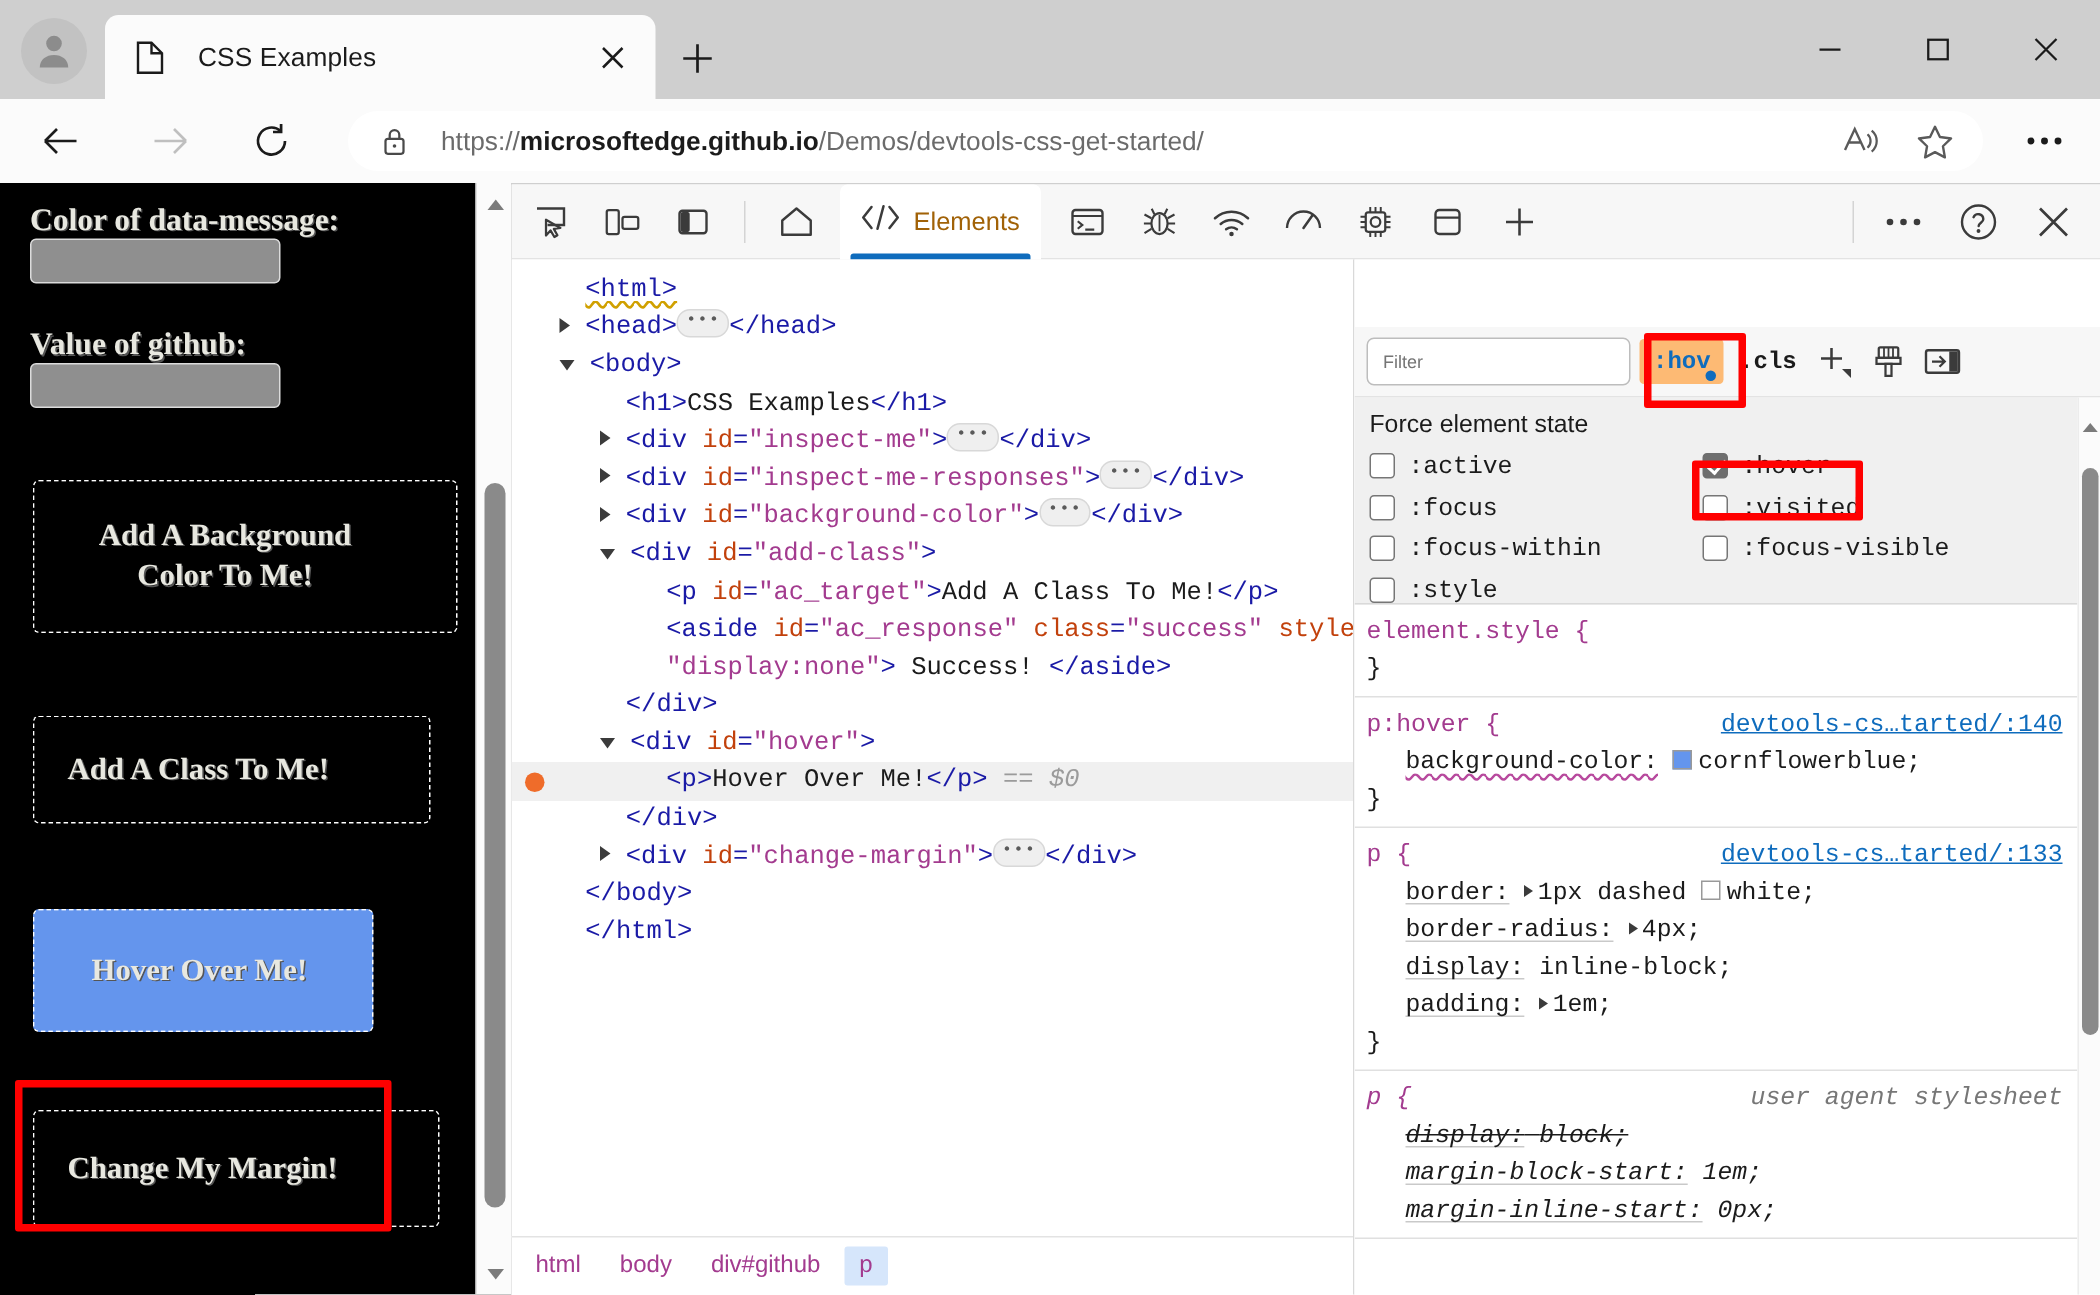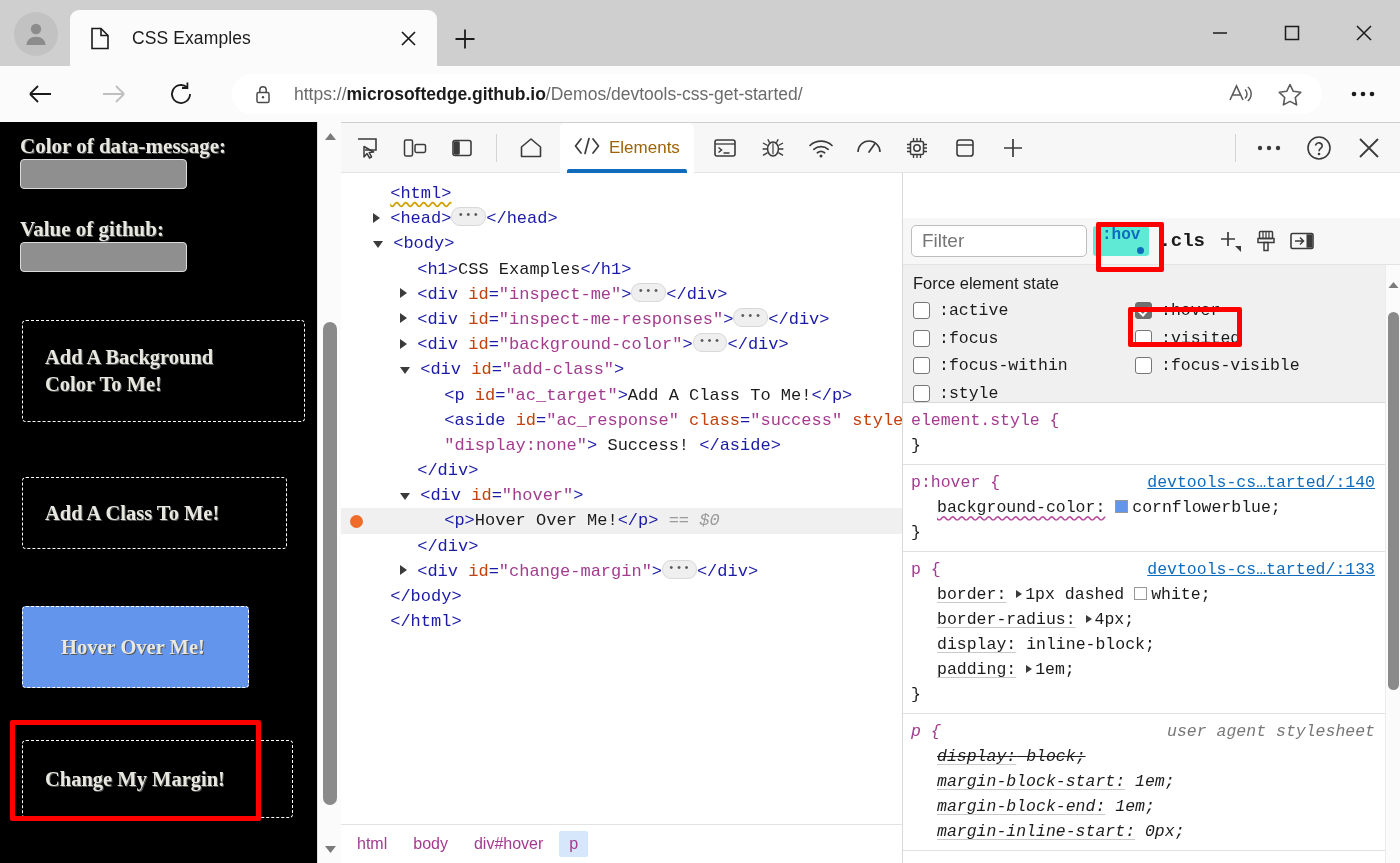--- a/index.html
+++ b/index.html
@@ -201,33 +201,33 @@
   .st-tab.active { color:#0f6cbd; background:#fff; border-radius: 5px 5px 0 0; }
   .st-chev { position:absolute; right: 18px; top: 13px; }
 
   .filterbar {
     position:absolute; left:0; top:45px; width:497px; height: 47px;
     background:#f7f7f7; border-bottom:1px solid #e3e3e3;
     display:flex; align-items:center; padding-left: 8px; gap: 6px;
   }
   .filter-input {
     width: 176px; height: 32px; border:1px solid #bdbdbd; border-radius: 5px;
-    background:#fff; font-size: 19px; color:#6b6b6b; padding: 0 10px;
+    background:#fff; font-size: 12px; color:#6b6b6b; padding: 0 10px;
     font-family:"Liberation Sans", sans-serif; outline:none;
   }
   .hov-btn {
-    height: 30px; padding: 0 9px; background:#5eead4; border-radius:3px;
-    display:flex; font-family:"Liberation Mono", monospace;
+    height: 30px; padding: 0 9px; background:#fdba74; border-radius:3px;
+    display:flex; align-items:center; font-family:"Liberation Mono", monospace;
     font-weight:700; font-size: 16px; color:#0f6cbd; position:relative;
   }
   .hov-dot { width:7px; height:7px; border-radius:50%; background:#0f6cbd;
              position:absolute; right: 5px; bottom: 2px; }
   .cls-btn {
     height: 30px; padding: 0 4px; display:flex; align-items:center;
-    font-family:"Liberation Mono", monospace; font-weight:700; font-size:19px; color:#1b1b1b;
+    font-family:"Liberation Mono", monospace; font-weight:700; font-size:16px; color:#1b1b1b;
   }
   .fb-icon { width: 30px; height:30px; display:flex; align-items:center; justify-content:center; }
 
   .force-box {
     position:absolute; left:0; top: 92px; width: 482px; height: 138px;
     background:#f0f0f0; border-bottom:1px solid #d9d9d9; padding: 9px 0 0 10px;
   }
   .force-title { font-size: 16.5px; color:#1b1b1b; margin-bottom: 8px; }
   .force-grid { position:relative; }
   .force-item { position:absolute; display:flex; align-items:center; gap: 9px; }
@@ -387,21 +387,21 @@
 
   <div class="viewport">
     <div class="page-inner">
 
       <div class="pg-label" style="left:20px; top:12px;">Color of data-message:</div>
       <div class="pg-input" style="left:20px; top:37px; width:167px; height:30px;"></div>
 
       <div class="pg-label" style="left:20px; top:95px;">Value of github:</div>
       <div class="pg-input" style="left:20px; top:120px; width:167px; height:30px;"></div>
 
-      <div class="pg-btn" style="left:22px; top:198px; width:283px; height:102px; align-items:center;">
+      <div class="pg-btn" style="left:22px; top:198px; width:283px; height:102px; align-items:center;text-align:center;">
         <span style="display:block; width:210px;">Add A Background Color To Me!</span>
       </div>
 
       <div class="pg-btn" style="left:22px; top:355px; width:265px; height:72px;">
         <span>Add A Class To Me!</span>
       </div>
 
       <div class="pg-btn hovered" style="left:22px; top:484px; width:227px; height:82px;">
         <span style="padding-left:16px;">Hover Over Me!</span>
       </div>
@@ -573,21 +573,21 @@
           <div class="dom-row"><span style="display: inline-block; width: 59px;"></span><span class="tri closed"></span><span> </span><span class="tg">&lt;div </span><span class="at">id</span><span class="tg">=</span><span class="av">"change-margin"</span><span class="tg">&gt;</span><span class="ellip">•••</span><span class="tg">&lt;/div&gt;</span></div>
           <div class="dom-row"><span style="display: inline-block; width: 32px;"></span><span style="display: inline-block; width: 7px;"></span><span> </span><span class="tg">&lt;/body&gt;</span></div>
           <div class="dom-row"><span style="display: inline-block; width: 32px;"></span><span style="display: inline-block; width: 7px;"></span><span> </span><span class="tg">&lt;/html&gt;</span></div>
         </div>
     </div>
 
     <div class="crumbbar">
       <div id="crumbs" style="display:flex; align-items:center;">
           <span class="crumb">html</span>
           <span class="crumb">body</span>
-          <span class="crumb">div#hover</span>
+          <span class="crumb">div#github</span>
           <span class="crumb on">p</span>
         </div>
     </div>
 
     <div class="dt-vsep"></div>
 
     <div class="styles-pane">
 
 
       <div class="filterbar">
@@ -671,21 +671,20 @@
             <div class="prop"><span class="pname">border:</span><span> </span><span class="arrow-tri"></span><span class="pval">1px dashed</span><span> </span><span class="swatch" style="background: rgb(255, 255, 255);"></span><span class="pval">white;</span></div>
             <div class="prop"><span class="pname">border-radius:</span><span> </span><span class="arrow-tri"></span><span class="pval">4px;</span></div>
             <div class="prop"><span class="pname">display:</span><span> </span><span class="pval">inline-block;</span></div>
             <div class="prop"><span class="pname">padding:</span><span> </span><span class="arrow-tri"></span><span class="pval">1em;</span></div>
             <div>}</div>
           </div>
           <div class="rule ua">
             <div class="sel-line"><span class="sel-name">p {</span><span class="src-note">user agent stylesheet</span></div>
             <div class="prop struck"><span class="pname">display:</span><span> </span><span class="pval">block;</span></div>
             <div class="prop"><span class="pname">margin-block-start:</span><span> </span><span class="pval">1em;</span></div>
-            <div class="prop"><span class="pname">margin-block-end:</span><span> </span><span class="pval">1em;</span></div>
             <div class="prop"><span class="pname">margin-inline-start:</span><span> </span><span class="pval">0px;</span></div>
           </div>
         </div>
 
       <div class="st-scroll">
         <div class="arrow up">
           <svg width="11" height="8" viewBox="0 0 11 8">
               <path d="M5.5 1 L10.5 7 L0.5 7z" fill="#7b7b7b"></path>
             </svg>
         </div>

